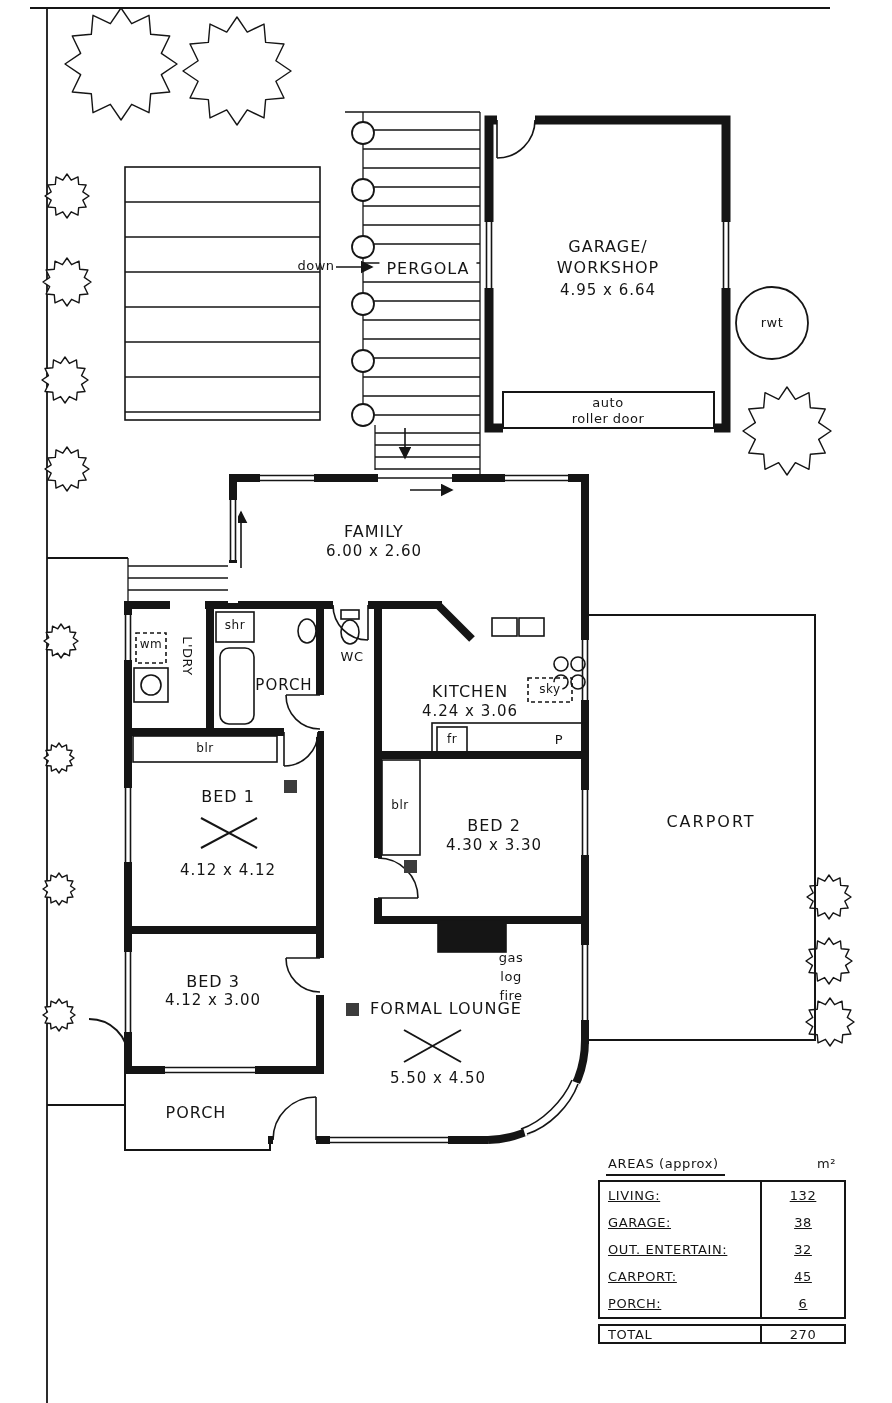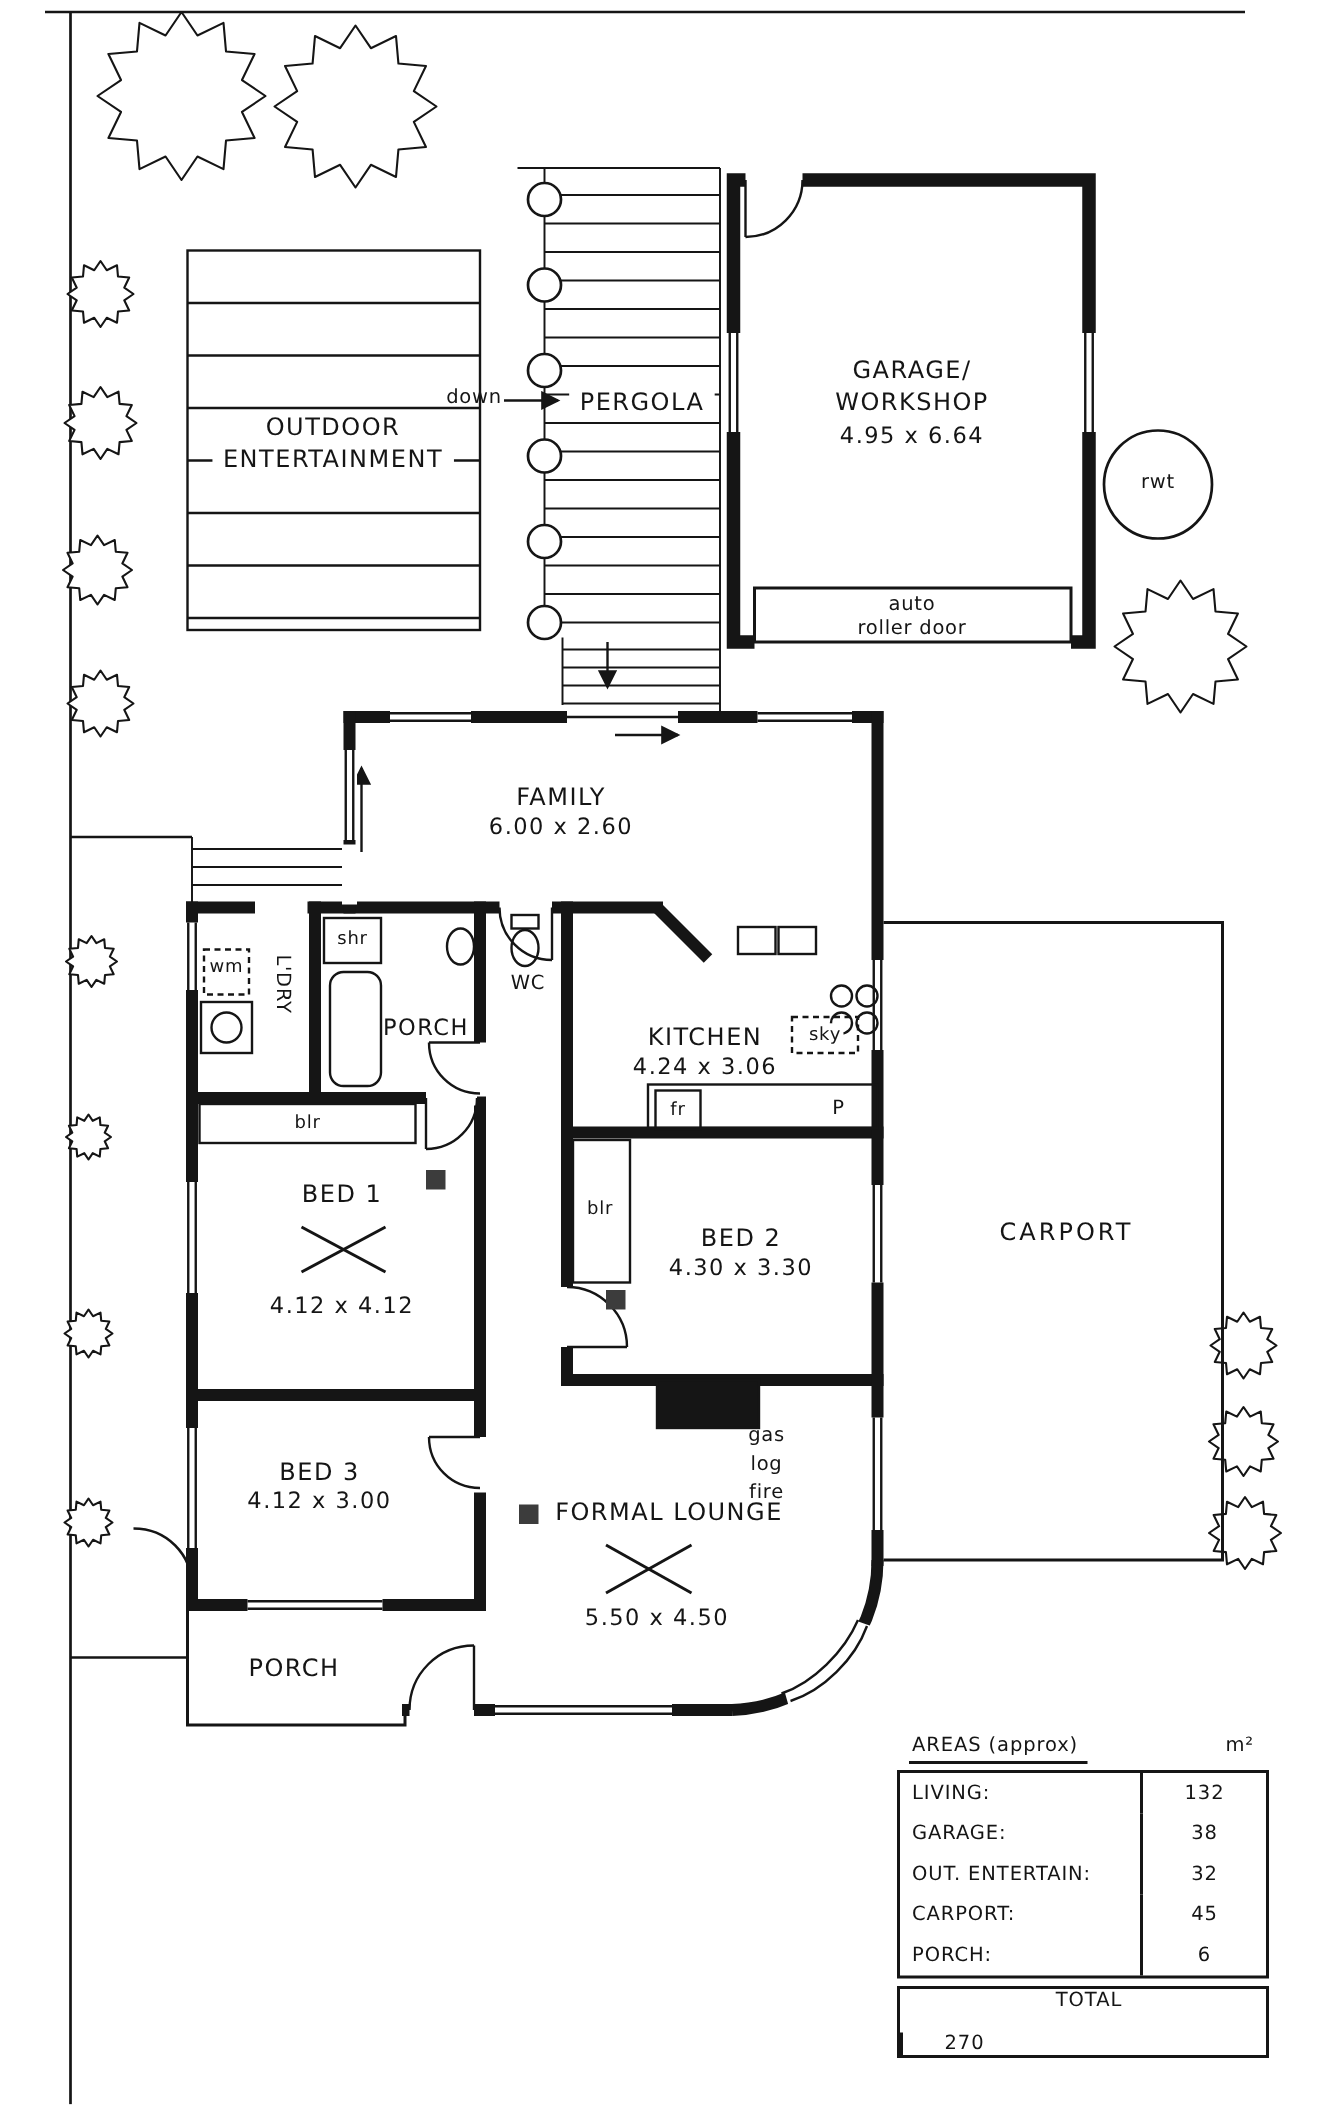--- a/index.html
+++ b/index.html
@@ -12,27 +12,27 @@
   .dims{font-size:15px;text-align:right;}
   .small{font-size:12px;letter-spacing:.5px;}
   .mid{font-size:13px;letter-spacing:.5px;}
   .mask{background:#fff;padding:1px 7px;}
   .vert{transform:translate(-50%,-50%) rotate(90deg);}
   
   .areas{position:absolute;left:598px;top:1156px;width:248px;font-size:13px;letter-spacing:.6px;}
   .areas-head{display:flex;justify-content:space-between;align-items:flex-start;padding:0 4px 4px 8px;}
   .areas-title{border-bottom:2px solid #151515;padding:0 6px 3px 2px;}
   .areas-unit{padding-right:6px;}
-  .areas-box{border:2px solid #151515;}
+  .areas-box{border:2px solid #151515;text-decoration:underline;}
   .arow{display:flex;align-items:center;height:27px;}
   .alabel{flex:1;padding-left:8px;}
   .aval{width:82px;text-align:center;border-left:2px solid #151515;align-self:stretch;
         display:flex;align-items:center;justify-content:center;}
   .areas-total{border:2px solid #151515;margin-top:5px;}
-  .areas-total .arow{height:44px;flex-direction:column;}
+  .areas-total .arow{height:16px;}
 </style>
 </head>
 <body>
 
 <div id="plan">
 
 <svg width="892" height="1403" viewBox="0 0 892 1403" fill="none" stroke="#151515">
   <defs>
     <marker id="arw" markerWidth="9" markerHeight="9" refX="7" refY="4" orient="auto">
       <path d="M0,0 L8,4 L0,8 Z" fill="#151515" stroke="none"></path>
@@ -264,22 +264,20 @@
     <g stroke-width="2">
       <line x1="404" y1="1062" x2="461" y2="1030"></line>
           <line x1="404" y1="1030" x2="461" y2="1062"></line>
     </g>
     <rect x="284" y="780" width="13" height="13" fill="#3c3c3c" stroke="none"></rect>
     <rect x="404" y="860" width="13" height="13" fill="#3c3c3c" stroke="none"></rect>
     <rect x="346" y="1003" width="13" height="13" fill="#3c3c3c" stroke="none"></rect>
   </g>
 </svg>
 
-<div class="lbl name mask" style="left:222px;top:296px">OUTDOOR
-ENTERTAINMENT</div>
 <div class="lbl mid" style="left:316px;top:266px">down</div>
 <div class="lbl name mask" style="left:428px;top:269px">PERGOLA</div>
 <div class="lbl name" style="left:608px;top:258px">GARAGE/
 WORKSHOP</div>
 <div class="lbl dims" style="left:608px;top:291px">4.95 x 6.64</div>
 <div class="lbl mid" style="left:772px;top:323px">rwt</div>
 <div class="lbl mid" style="left:608px;top:411px;line-height:1.2">auto
 roller door</div>
 
 <div class="lbl name" style="left:374px;top:532px">FAMILY</div>

